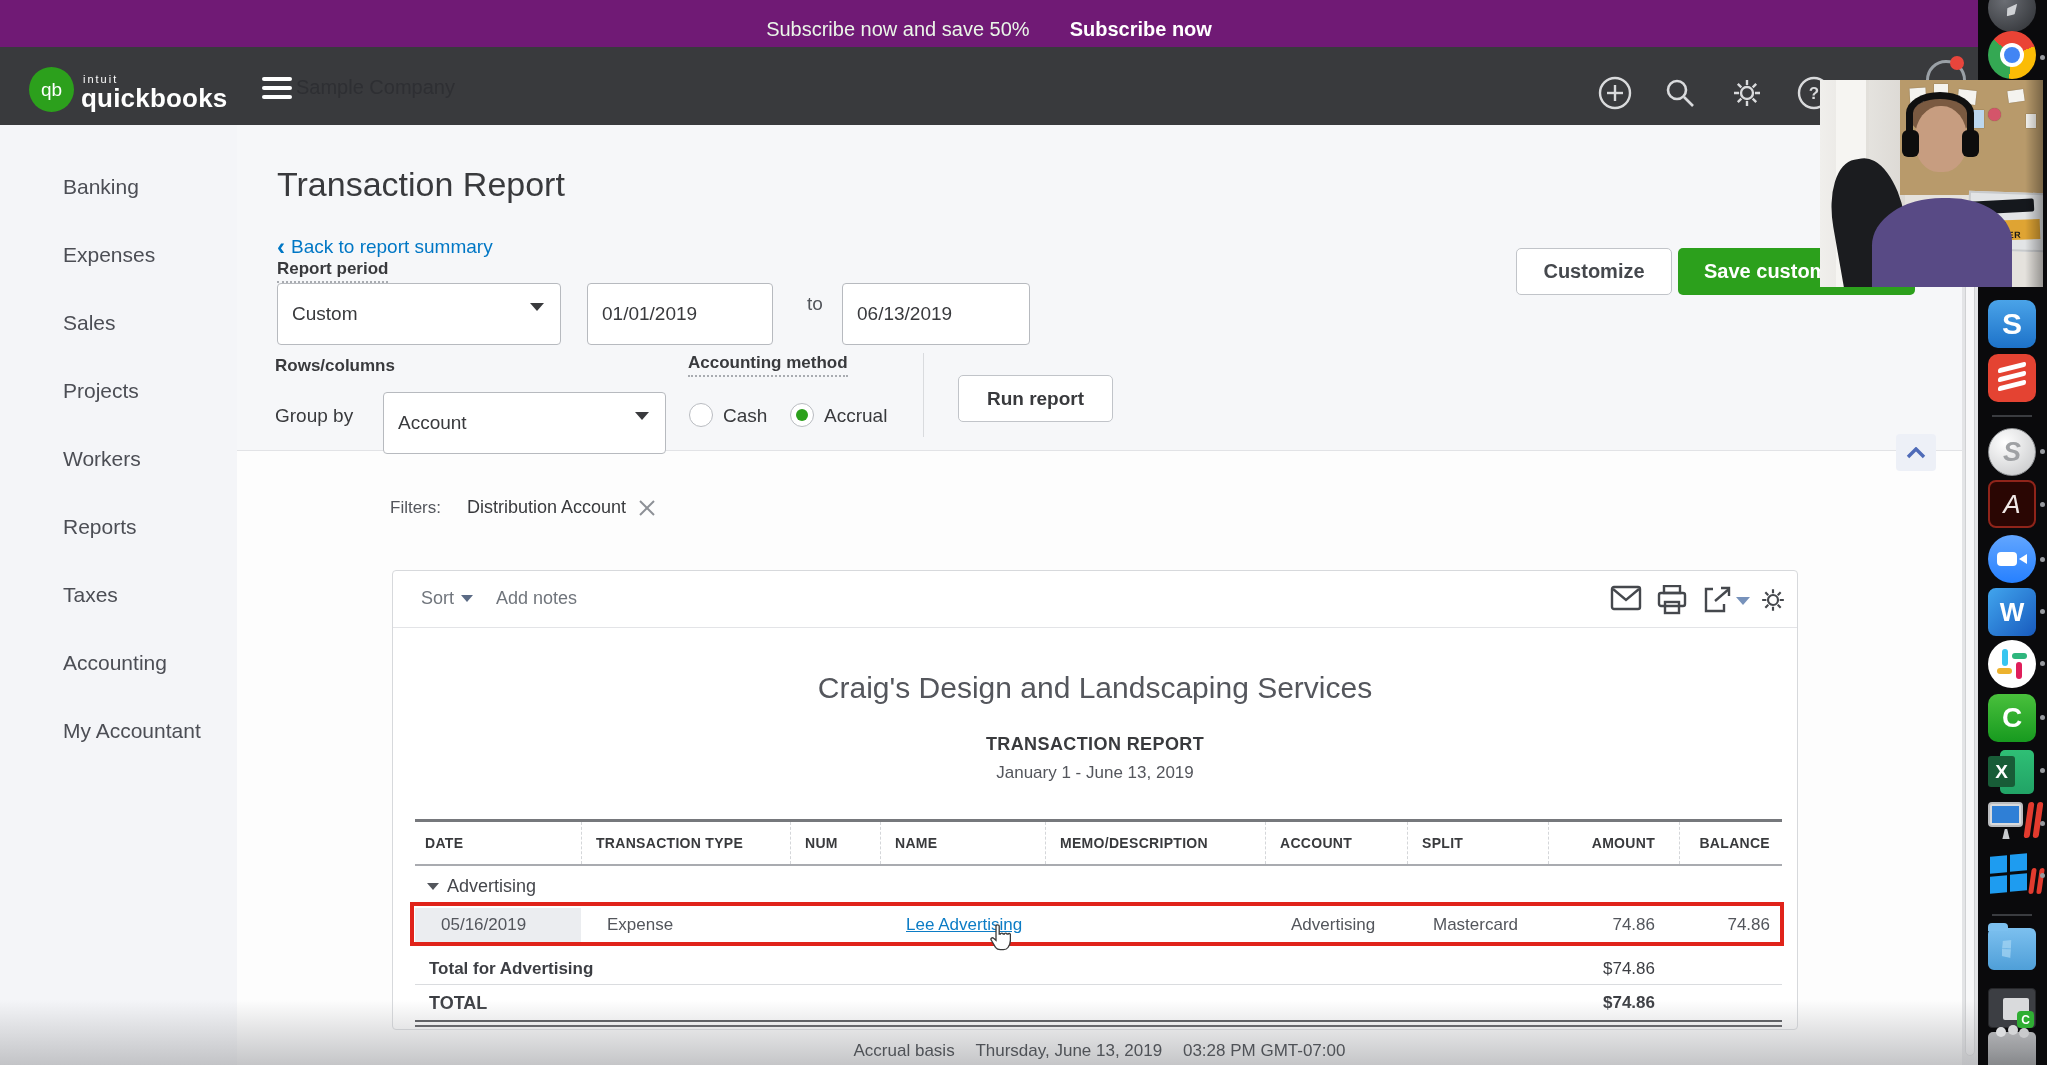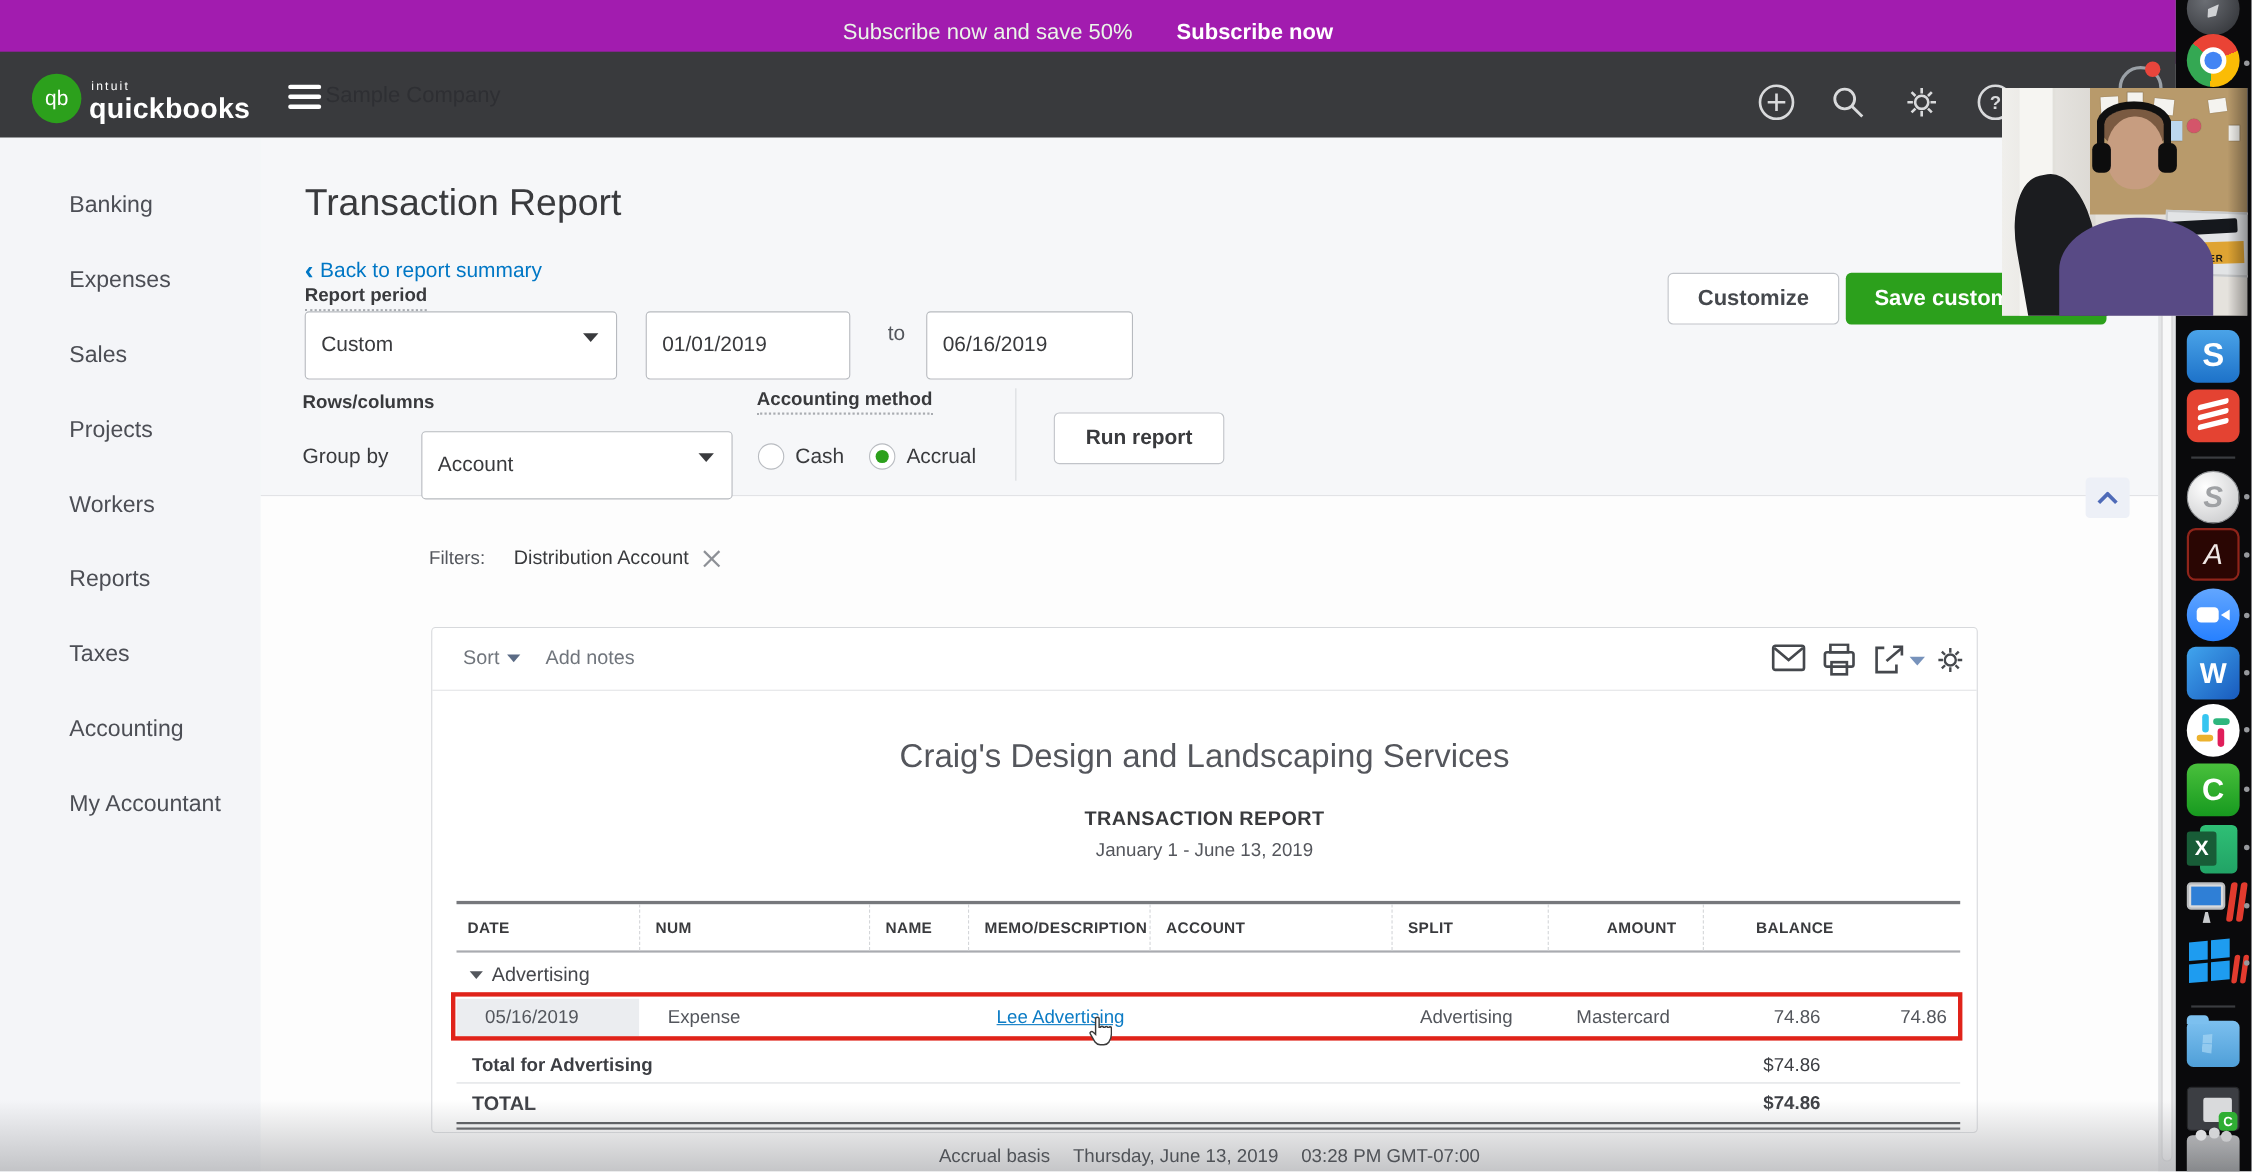--- a/index.html
+++ b/index.html
@@ -1,20 +1,20 @@
 <!DOCTYPE html>
 <html><head>
 <meta charset="utf-8">
 <style>
   html,body{margin:0;padding:0;}
   body{width:2047px;height:1065px;position:relative;overflow:hidden;
        background:#f6f7f9;font-family:"Liberation Sans",sans-serif;color:#393a3d;}
 
   
-  .banner{position:absolute;left:0;top:0;width:1978px;height:58px;background:#a21caf;
+  .banner{position:absolute;left:0;top:0;width:1978px;height:58px;background:#701a75;
           display:flex;align-items:center;justify-content:center;gap:40px;z-index:10;}
   .banner .msg{color:#eaf6e8;font-size:20px;}
   .banner .cta{color:#fff;font-size:20px;font-weight:bold;cursor:pointer;}
 
   
   .appbar{position:absolute;left:0;top:47px;width:1978px;height:78px;background:#393a3d;z-index:10;}
   .qb-circle{position:absolute;left:29px;top:20px;width:45px;height:45px;border-radius:50%;
              background:#2ca01c;color:#fff;font-weight:normal;font-size:19px;
              display:flex;align-items:center;justify-content:center;}
   .brand-top{position:absolute;left:83px;top:26px;color:#fff;font-size:11px;letter-spacing:2px;}
@@ -293,21 +293,21 @@
 
   <div class="select sel-period">
     <span>Custom</span>
       <span class="caret"></span>
   </div>
   <div class="datebox date-from">
       <span>01/01/2019</span>
     </div>
   <div class="to-lab">to</div>
   <div class="datebox date-to">
-      <span>06/16/2019</span>
+      <span>06/13/2019</span>
     </div>
 
   <div class="btn btn-customize">Customize</div>
   <div class="btn btn-save">Save custom</div>
 
   <div class="rows-label">Rows/columns</div>
   <div class="groupby-label">Group by</div>
   <div class="select sel-groupby">
     <span>Account</span>
       <span class="caret"></span>
@@ -371,20 +371,21 @@
         </svg>
       </div>
     </div>
 
     <div class="rep-company">Craig's Design and Landscaping Services</div>
     <div class="rep-title">TRANSACTION REPORT</div>
     <div class="rep-period">January 1 - June 13, 2019</div>
 
     <div class="thead tgrid">
       <div class="hc">DATE</div>
+      <div class="hc">TRANSACTION TYPE</div>
       <div class="hc">NUM</div>
       <div class="hc">NAME</div>
       <div class="hc">MEMO/DESCRIPTION</div>
       <div class="hc">ACCOUNT</div>
       <div class="hc">SPLIT</div>
       <div class="hc r">AMOUNT</div>
       <div class="hc r2">BALANCE</div>
     </div>
 
     <div class="group-row">

